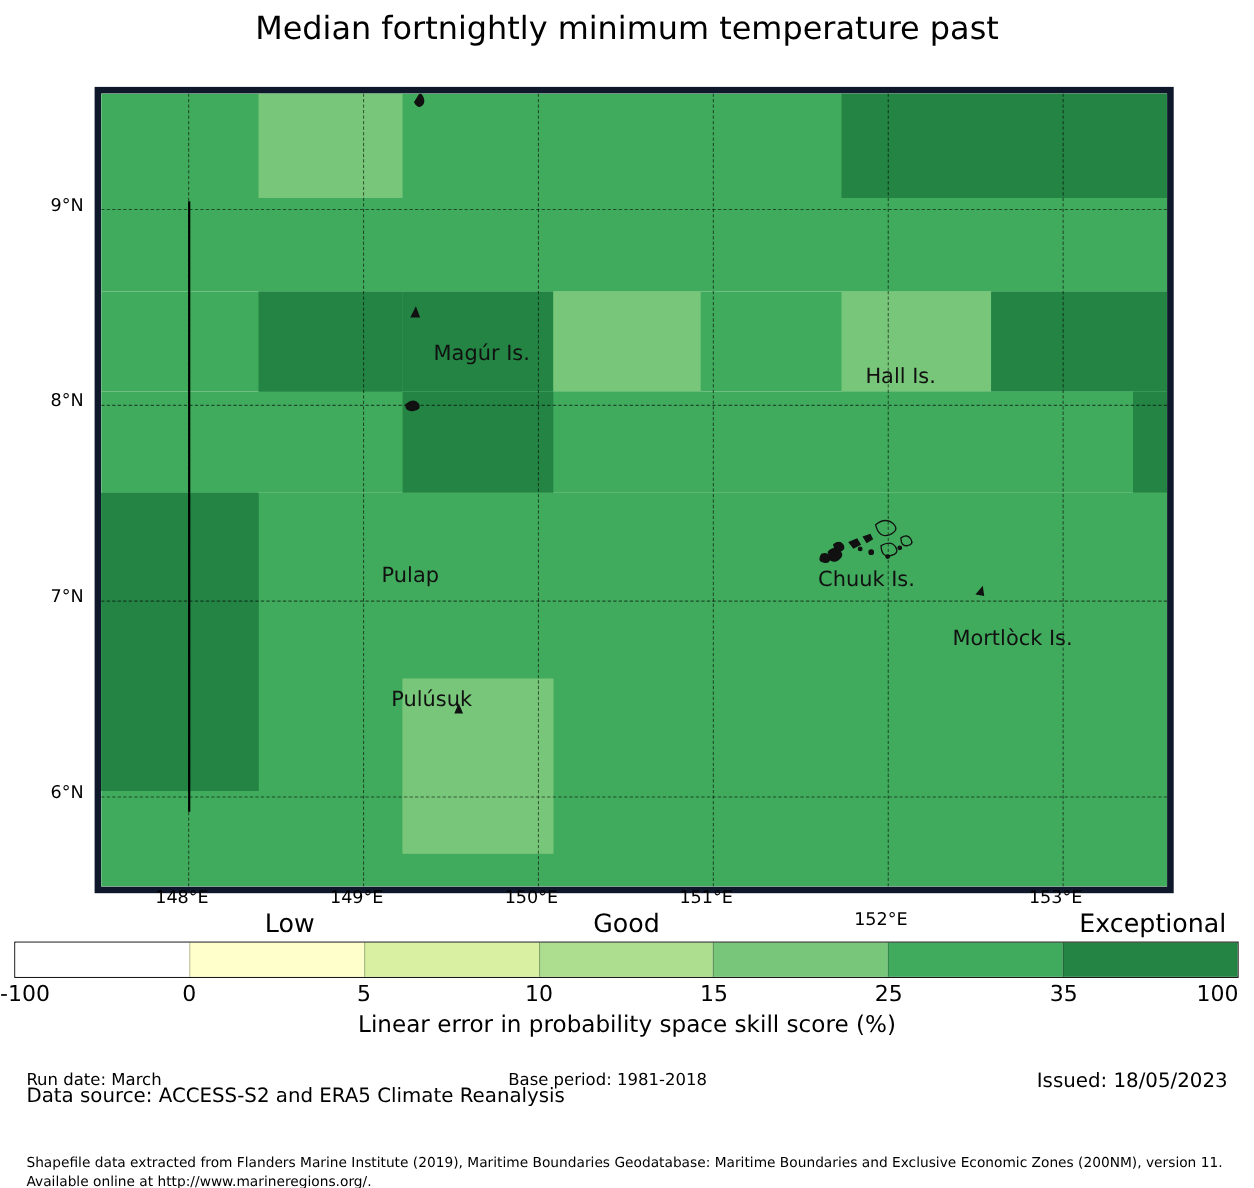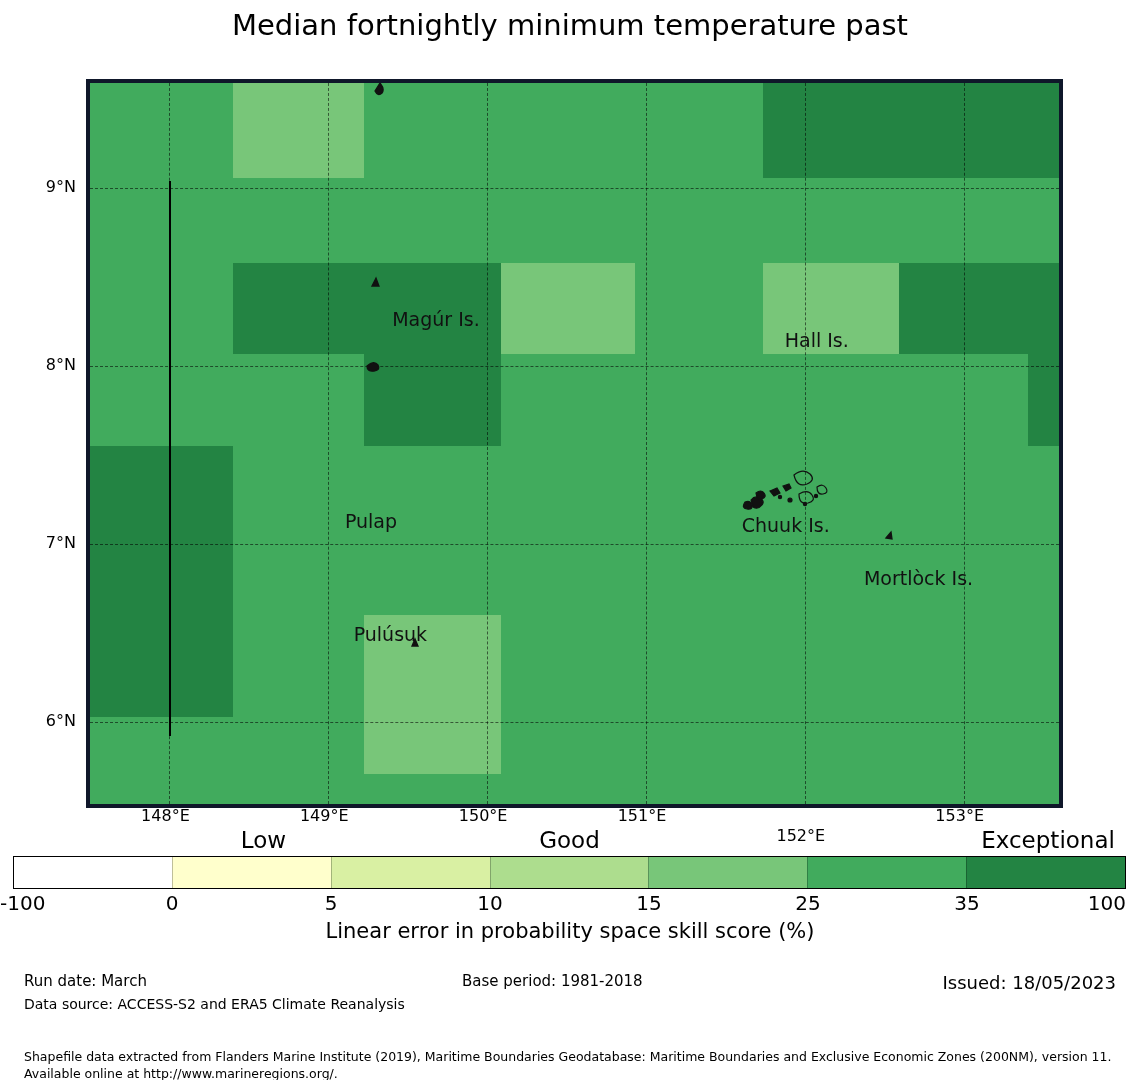--- a/index.html
+++ b/index.html
@@ -29,21 +29,21 @@
   }
   #title .tline { display: block; }
 
   
   #plot-frame {
     position: absolute;
     left: 86px;
     top: 79px;
     width: 969px;
     height: 721px;
-    border: 4px solid #0f172a;
+    border: 6px solid #0f172a;
     box-sizing: content-box;
     overflow: hidden;
   }
   #heat-layer, #grid-layer, #overlay-layer {
     position: absolute;
     left: 0; top: 0;
     width: 100%; height: 100%;
   }
   .cell {
     position: absolute;
@@ -142,21 +142,21 @@
     text-align: center;
     font-size: 21px;
   }
 
   
   #footer { position: absolute; left: 0; top: 972px; width: 1140px; }
   .f-row { position: relative; height: 20px; }
   .f-left   { position: absolute; left: 24px;  font-size: 15px; }
   .f-center { position: absolute; left: 462px; font-size: 15px; }
   .f-right  { position: absolute; right: 24px; font-size: 18px; }
-  #f-source { position: absolute; left: 24px; top: 24px; font-size: 14px; }
+  #f-source { position: absolute; left: 24px; top: 14px; font-size: 18px; }
   #f-copy   { position: absolute; left: 24px; top: 47px; font-size: 13px; }
   #f-shape  { position: absolute; left: 24px; top: 76px; width: 1100px; font-size: 12.5px; line-height: 17px; }
 </style>
 </head>
 <body>
 
 <div id="title">
   <span class="tline">Median fortnightly minimum temperature past</span>
 </div>
 

